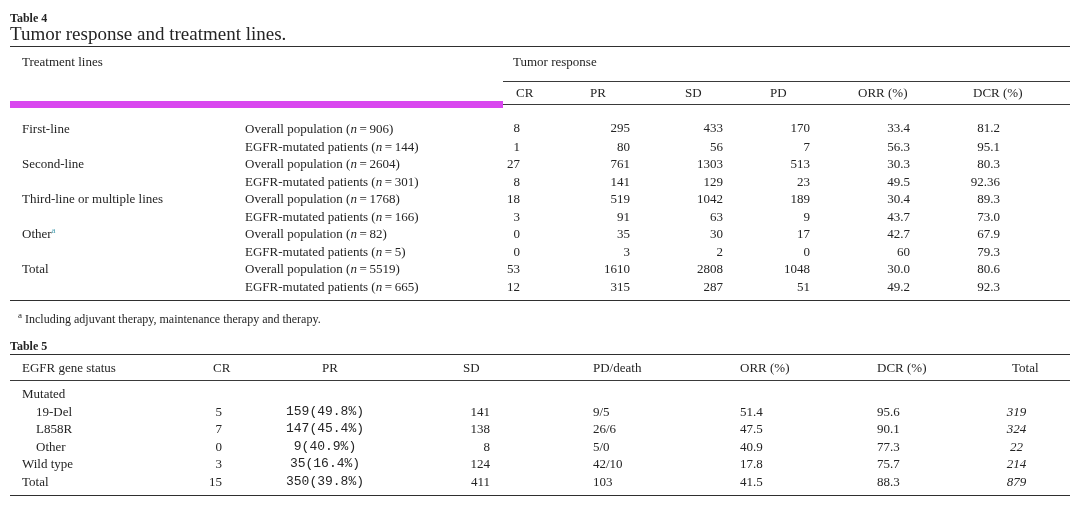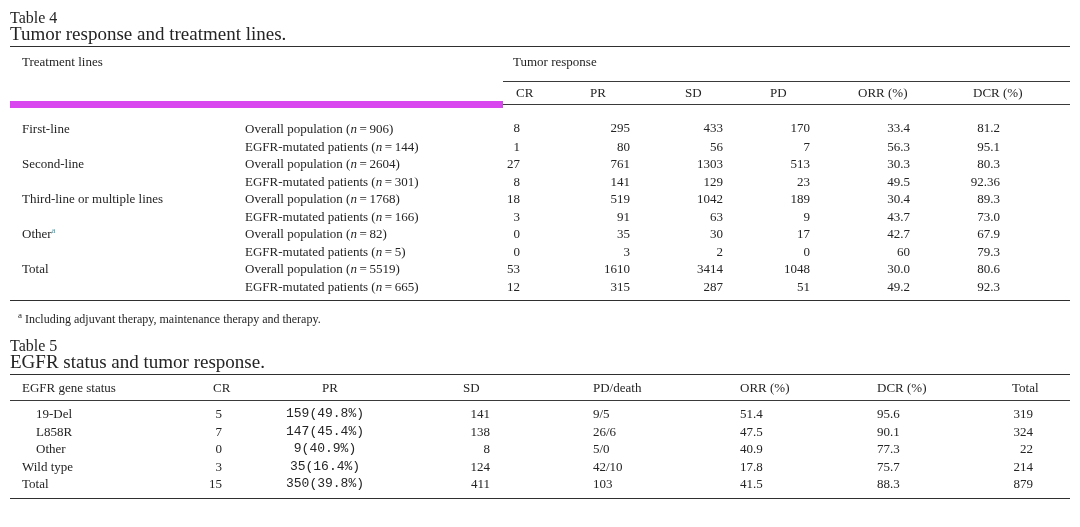--- a/index.html
+++ b/index.html
@@ -3,21 +3,21 @@
 <meta charset="utf-8">
 <style>
   html, body { margin: 0; padding: 0; }
   body {
     width: 1080px; height: 527px; overflow: hidden;
     background: #ffffff; color: #242424;
     font-family: "Liberation Serif", serif;
   }
   .page { padding: 10px 10px 0 10px; width: 1060px; }
 
-  .block-title   { font-size: 16px; font-weight: normal; line-height: 16px; }
+  .block-title   { font-size: 12px; font-weight: bold; line-height: 16px; }
   .block-caption { font-size: 19px; line-height: 16px; margin-bottom: 4px; }
 
   table { border-collapse: collapse; table-layout: fixed; width: 1060px; }
   th, td { font-size: 13px; font-weight: normal; text-align: left; padding: 0; white-space: nowrap; overflow: hidden; }
   tbody td { line-height: 17.5px; }
   i.nvar { font-style: italic; }
 
   
   #t4 { border-top: 1.6px solid #2f2f2f; border-bottom: 1.6px solid #2f2f2f; }
   #t4 thead tr.r1 th { height: 27px; vertical-align: top; padding-top: 7px; }
@@ -64,21 +64,21 @@
   #t5 tbody tr:first-child td { padding-top: 4px; }
   #t5 tbody tr:last-child  td { padding-bottom: 5px; }
   #t5 tbody td:nth-child(1) { padding-left: 12px; }
   #t5 tbody td.indent       { padding-left: 26px; }
   #t5 tbody td:nth-child(2) { text-align: right; padding-right: 38px; }
   #t5 tbody td:nth-child(3) { text-align: center; padding-right: 60px; font-family: Liberation Mono, monospace; }
   #t5 tbody td:nth-child(4) { text-align: right; padding-right: 50px; }
   #t5 tbody td:nth-child(5) { padding-left: 53px; }
   #t5 tbody td:nth-child(6) { padding-left: 10px; }
   #t5 tbody td:nth-child(7) { padding-left: 7px; }
-  #t5 tbody td:nth-child(8) { text-align: right; padding-right: 37px; }
+  #t5 tbody td:nth-child(8) { text-align: center; padding-right: 37px; font-style: italic; }
 
   col.t4c1 { width: 235px; } col.t4c2 { width: 258px; } col.t4c3 { width: 65px; }
   col.t4c4 { width: 95px; }  col.t4c5 { width: 85px; }  col.t4c6 { width: 95px; }
   col.t4c7 { width: 115px; } col.t4c8 { width: 112px; }
 
   col.t5c1 { width: 190px; } col.t5c2 { width: 60px; }  col.t5c3 { width: 190px; }
   col.t5c4 { width: 90px; }  col.t5c5 { width: 190px; } col.t5c6 { width: 140px; }
   col.t5c7 { width: 130px; } col.t5c8 { width: 70px; }
 </style>
 </head>
@@ -193,21 +193,21 @@
           <td>2</td>
           <td>0</td>
           <td>60</td>
           <td>79.3</td>
         </tr>
         <tr>
           <td>Total</td>
           <td>Overall population (<i class="nvar">n</i> = 5519)</td>
           <td>53</td>
           <td>1610</td>
-          <td>3414</td>
+          <td>2808</td>
           <td>1048</td>
           <td>30.0</td>
           <td>80.6</td>
         </tr>
         <tr>
           <td>&nbsp;</td>
           <td>EGFR-mutated patients (<i class="nvar">n</i> = 665)</td>
           <td>12</td>
           <td>315</td>
           <td>287</td>
@@ -215,21 +215,20 @@
           <td>49.2</td>
           <td>92.3</td>
         </tr>
       </tbody>
   </table>
 
   <div class="fn fn-a"><sup>a</sup> <span>Including adjuvant therapy, maintenance therapy and therapy.</span></div>
 
   <div class="t5-head-block">
     <div class="block-title">Table 5</div>
-    <div class="block-caption">EGFR status and tumor response.</div>
   </div>
 
   <table id="t5">
     <colgroup>
       <col class="t5c1">
         <col class="t5c2">
         <col class="t5c3">
         <col class="t5c4">
       <col class="t5c5">
         <col class="t5c6">
@@ -243,20 +242,23 @@
           <th>PR</th>
           <th>SD</th>
           <th>PD/death</th>
           <th>ORR (%)</th>
           <th>DCR (%)</th>
           <th>Total</th>
         </tr>
     </thead>
     <tbody id="t5-body">
         <tr>
+          <td colspan="8">Mutated</td>
+        </tr>
+        <tr>
           <td class="indent">19-Del</td>
           <td>5</td>
           <td>159(49.8%)</td>
           <td>141</td>
           <td>9/5</td>
           <td>51.4</td>
           <td>95.6</td>
           <td>319</td>
         </tr>
         <tr>

